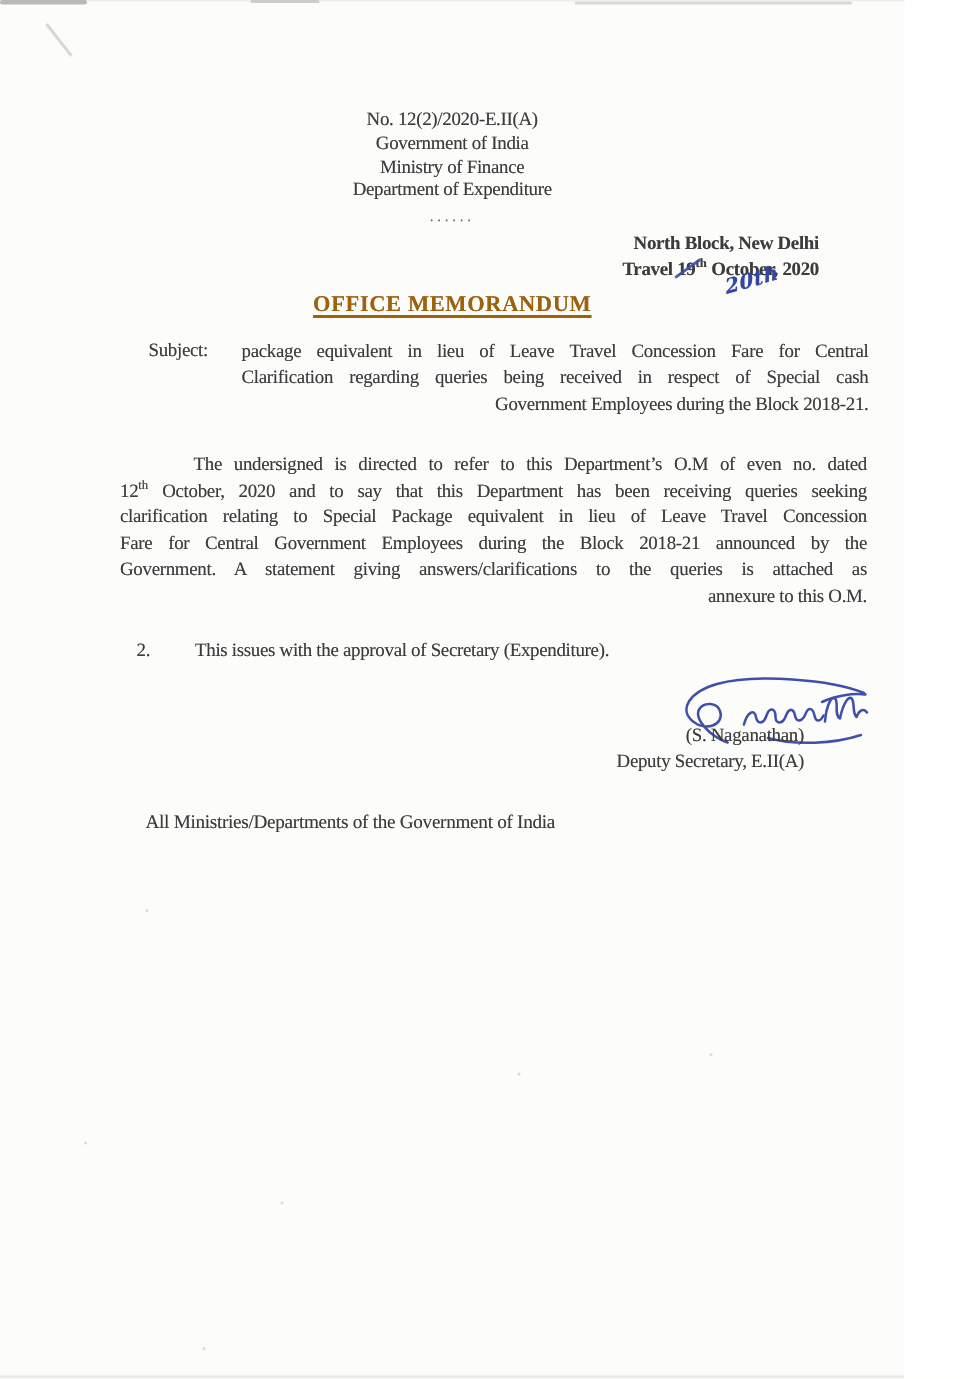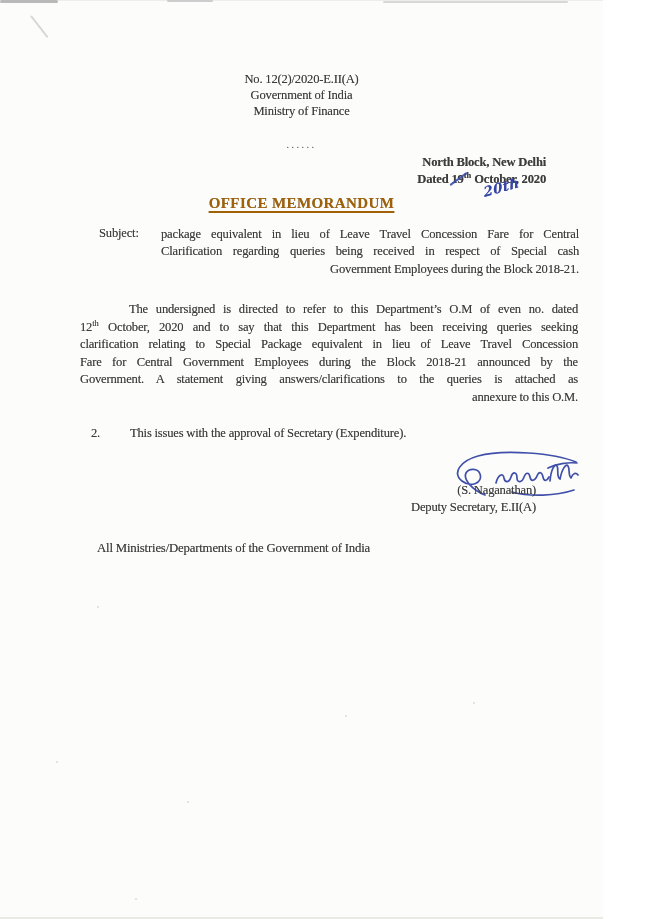--- a/index.html
+++ b/index.html
@@ -71,27 +71,28 @@
   <div class="speck" style="left:56px;top:761px;"></div>
   <div class="speck" style="left:345px;top:715px;"></div>
   <div class="speck" style="left:473px;top:702px;"></div>
   <div class="speck" style="left:187px;top:801px;"></div>
   <div class="speck" style="left:135px;top:898px;"></div>
 
   <div class="letterhead">
     <div>No. 12(2)/2020-E.II(A)</div>
     <div>Government of India</div>
     <div>Ministry of Finance</div>
+    <div>Department of Expenditure</div>
   </div>
   <div class="dots">......</div>
 
   <div class="place-date">
     <div>North Block, New Delhi</div>
     <div>
-      <span>Dated </span><span class="struck"><span>19</span><sup>th</sup><i class="slash"></i></span><span> October, 2020</span>
+      <span>Travel </span><span class="struck"><span>19</span><sup>th</sup><i class="slash"></i></span><span> October, 2020</span>
     </div>
   </div>
   <div class="hw-date">20th</div>
 
   <div class="title">OFFICE MEMORANDUM</div>
 
   <div class="subject-label">Subject:</div>
   <div class="subject-lines">
     <div class="jline">package equivalent in lieu of Leave Travel Concession Fare for Central</div>
     <div class="jline">Clarification regarding queries being received in respect of Special cash</div>

